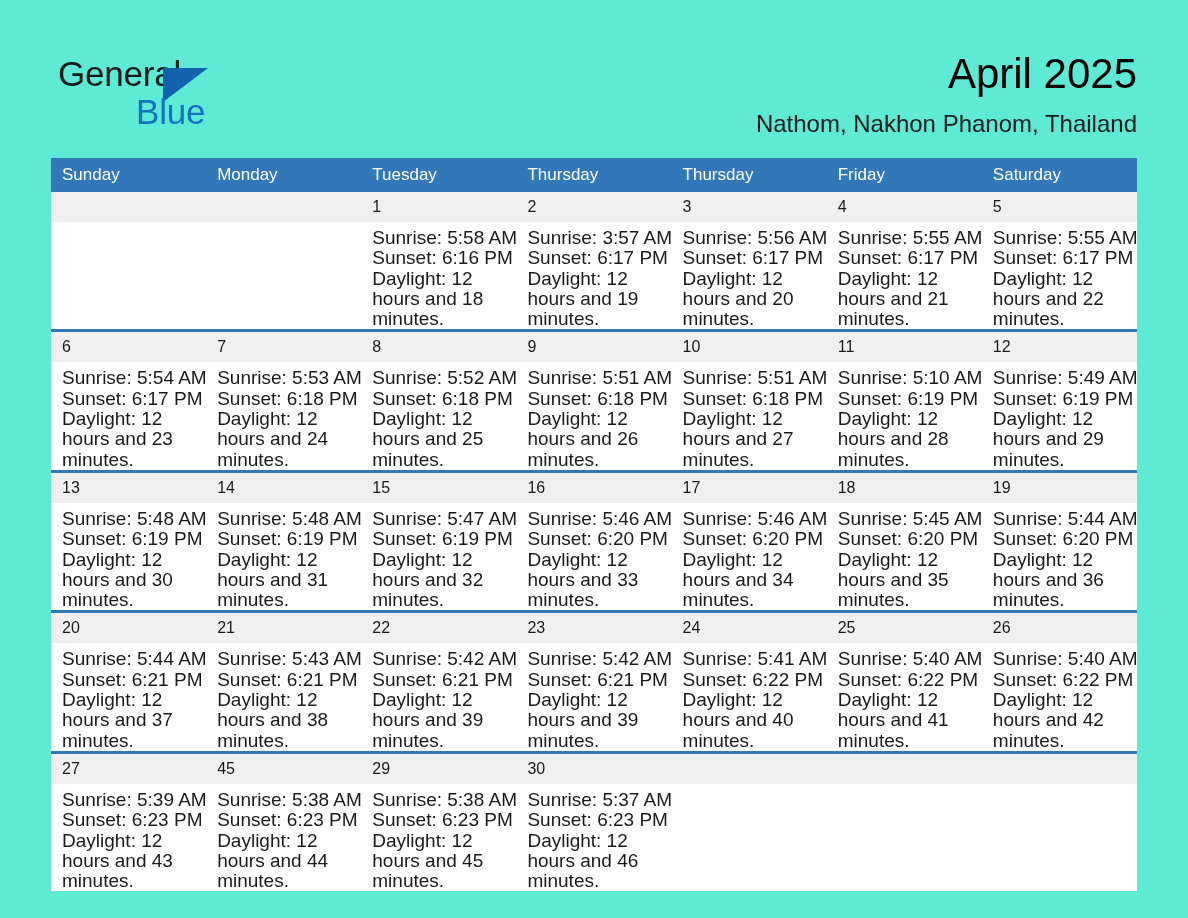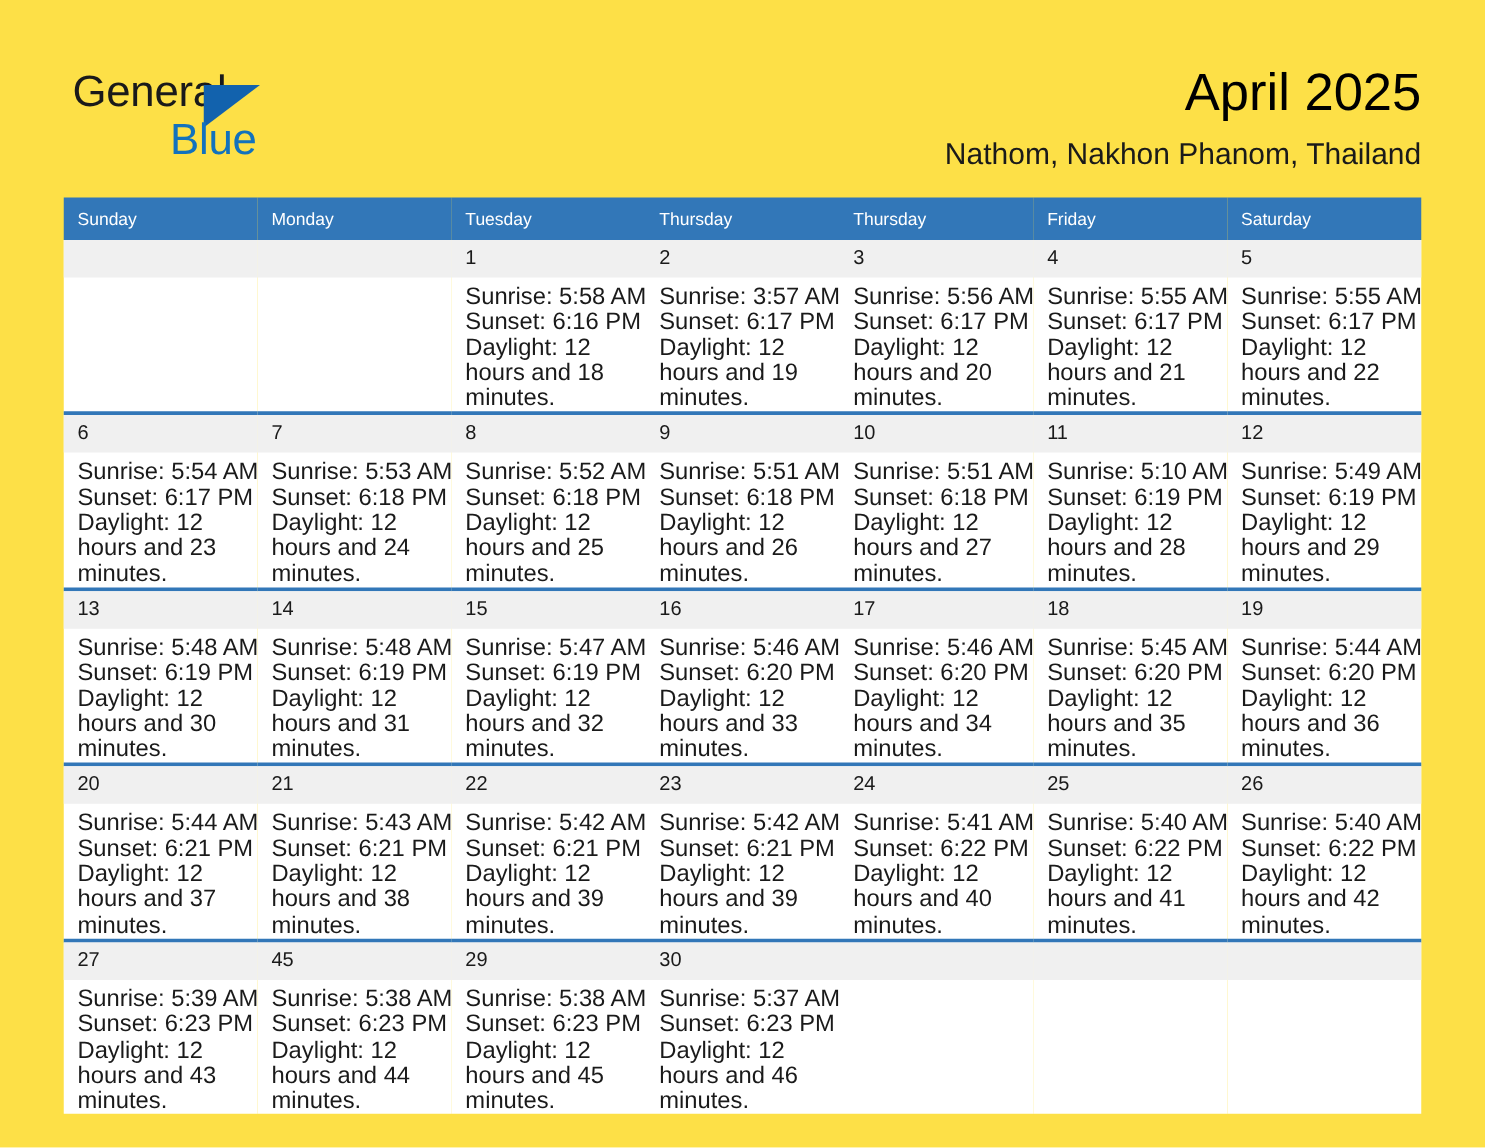--- a/index.html
+++ b/index.html
@@ -6,21 +6,21 @@
   html, body {
     margin: 0; padding: 0;
     width: 1188px; height: 918px;
     background: #ffffff;
     font-family: "Liberation Sans", sans-serif;
     -webkit-font-smoothing: antialiased;
   }
   .page {
     position: relative;
     width: 1188px; height: 918px;
-    background: #fde047;
+    background: #5eead4;
   }
 
   
   .topbar {
     position: absolute;
     left: 51px; top: 46px; right: 51px;
     height: 100px;
   }
   .logo {
     position: absolute;
@@ -77,21 +77,21 @@
     border-collapse: collapse;
     table-layout: fixed;
   }
   .calendar col { width: 155.14px; }
 
   .calendar thead th {
     background: #3277b8;
     color: #ffffff;
     text-align: left;
     font-weight: normal;
-    font-size: 14px;
+    font-size: 17px;
     line-height: 18px;
     padding: 8px 0 8px 11px;
     height: 31px;
     vertical-align: middle;
   }
 
   .calendar tbody td {
     vertical-align: top;
     padding: 0;
     border-top: 3px solid #3277b8;

